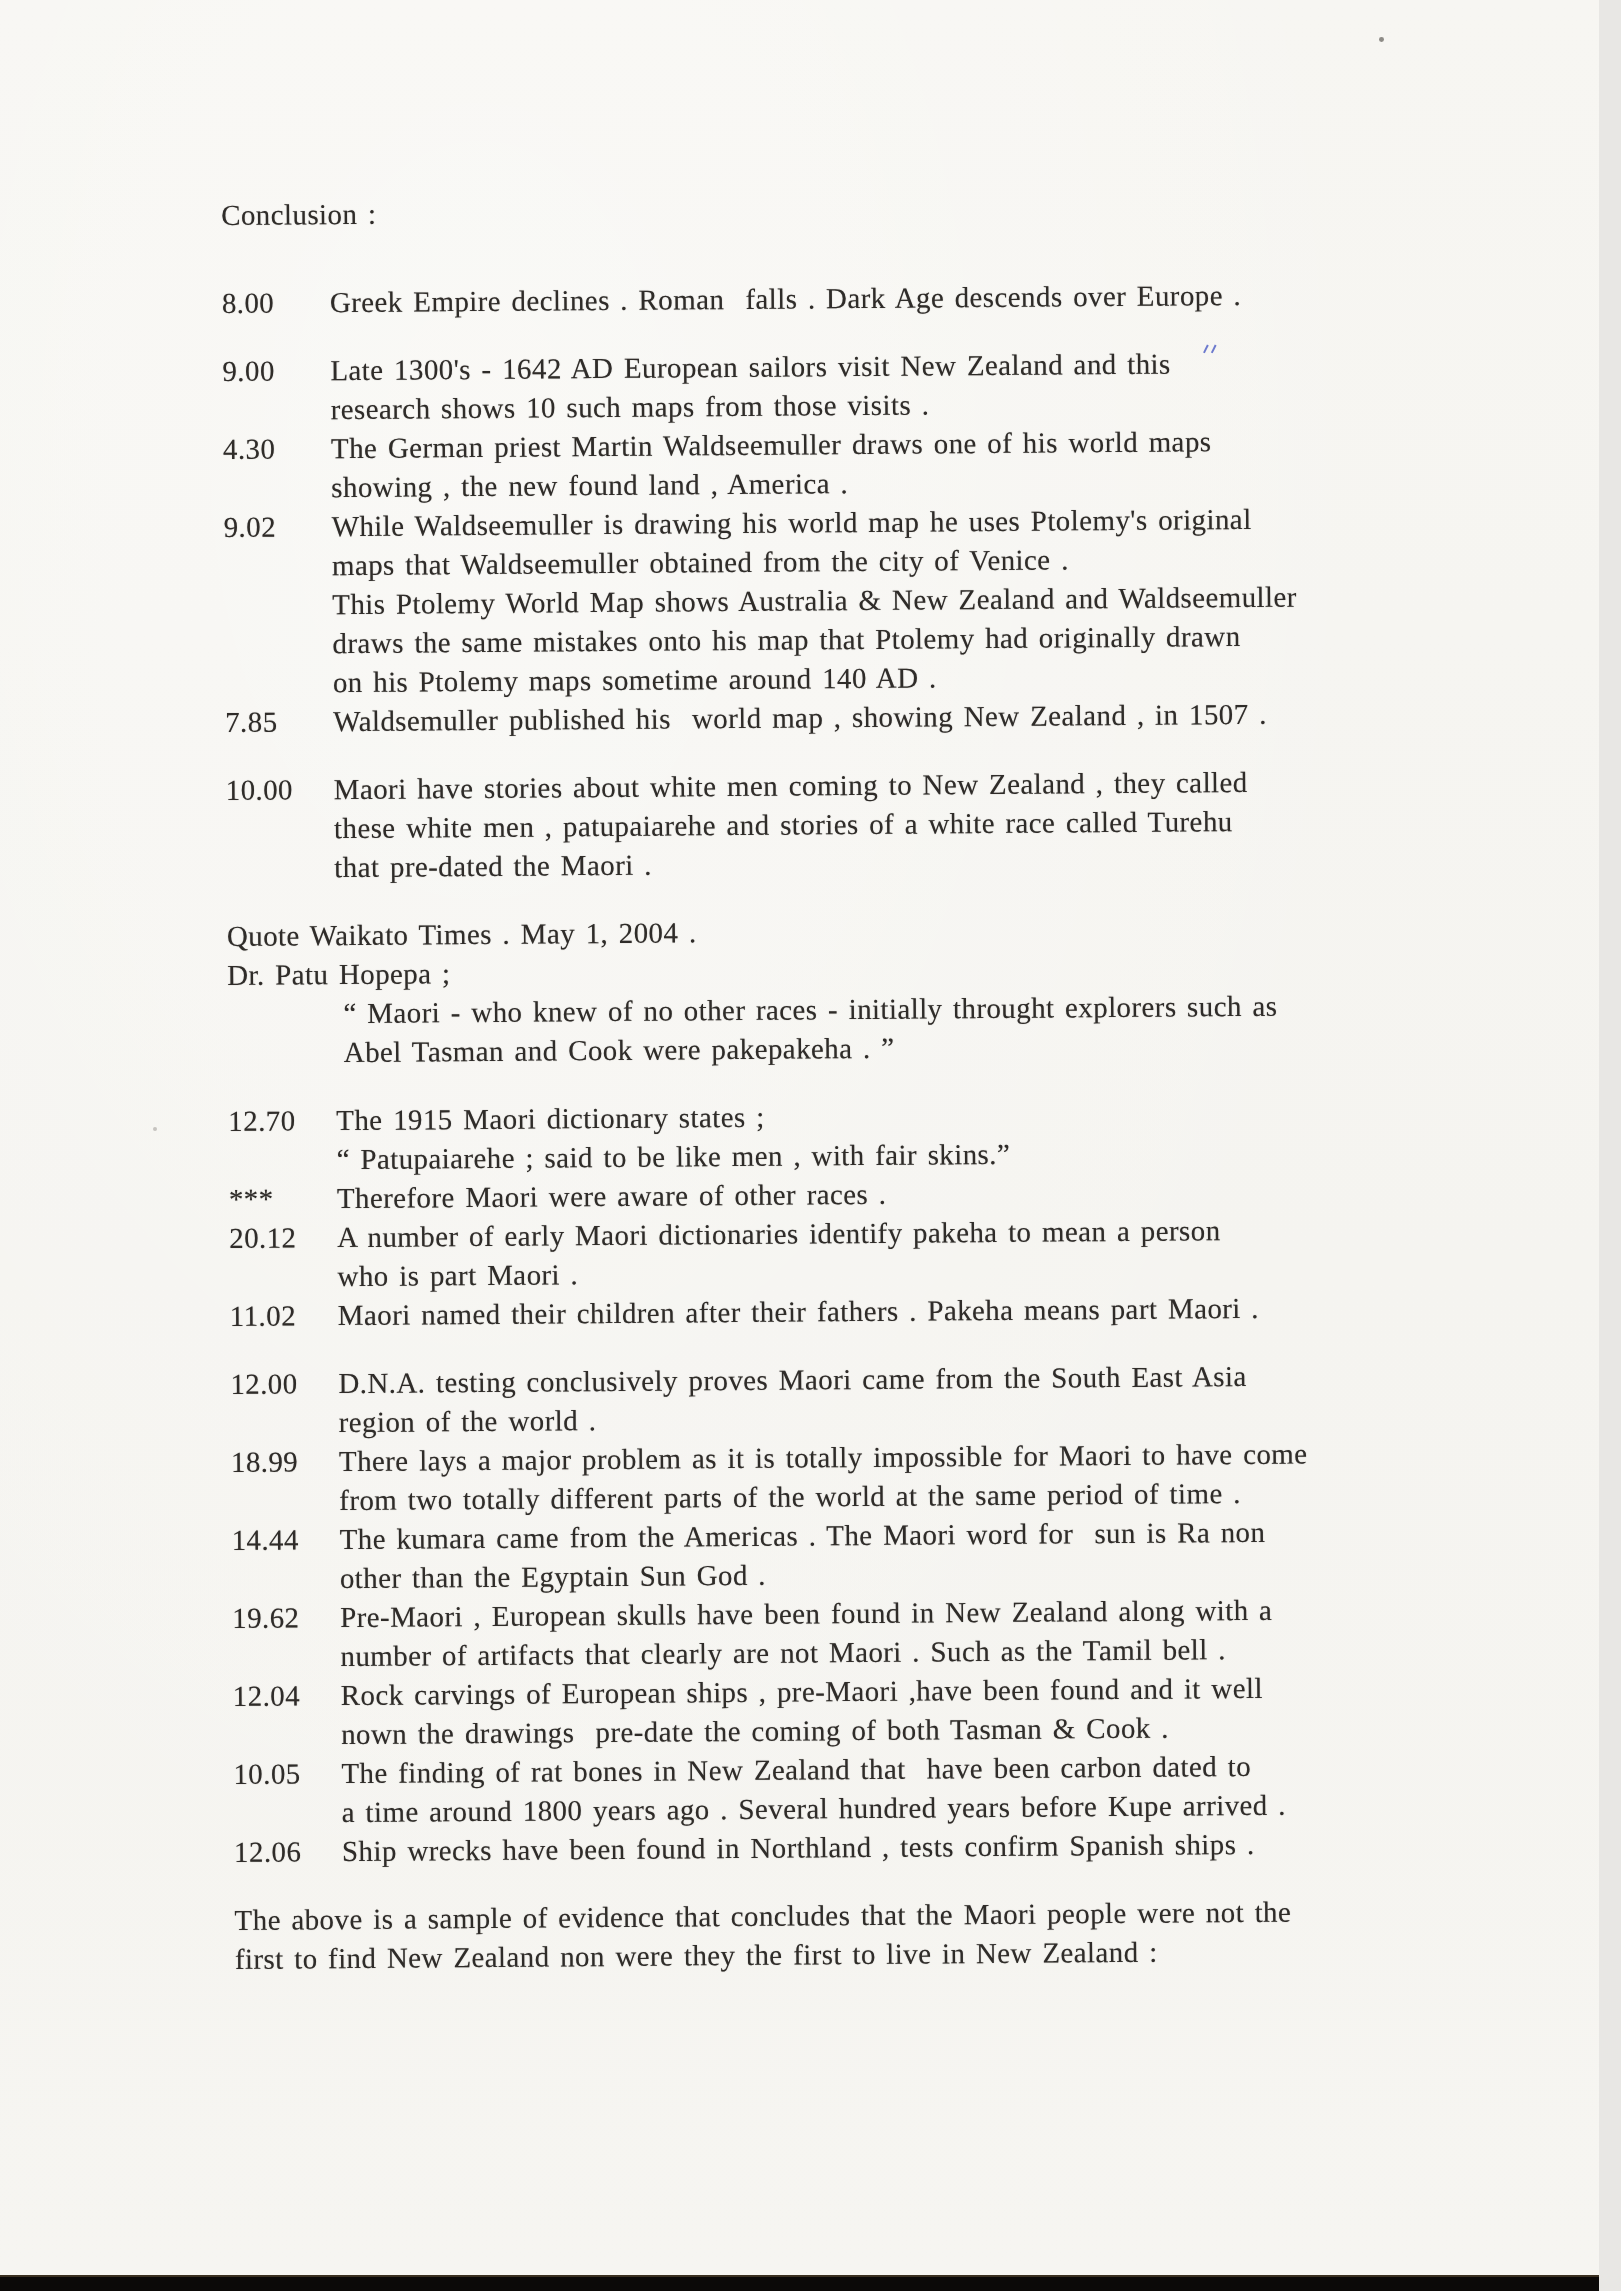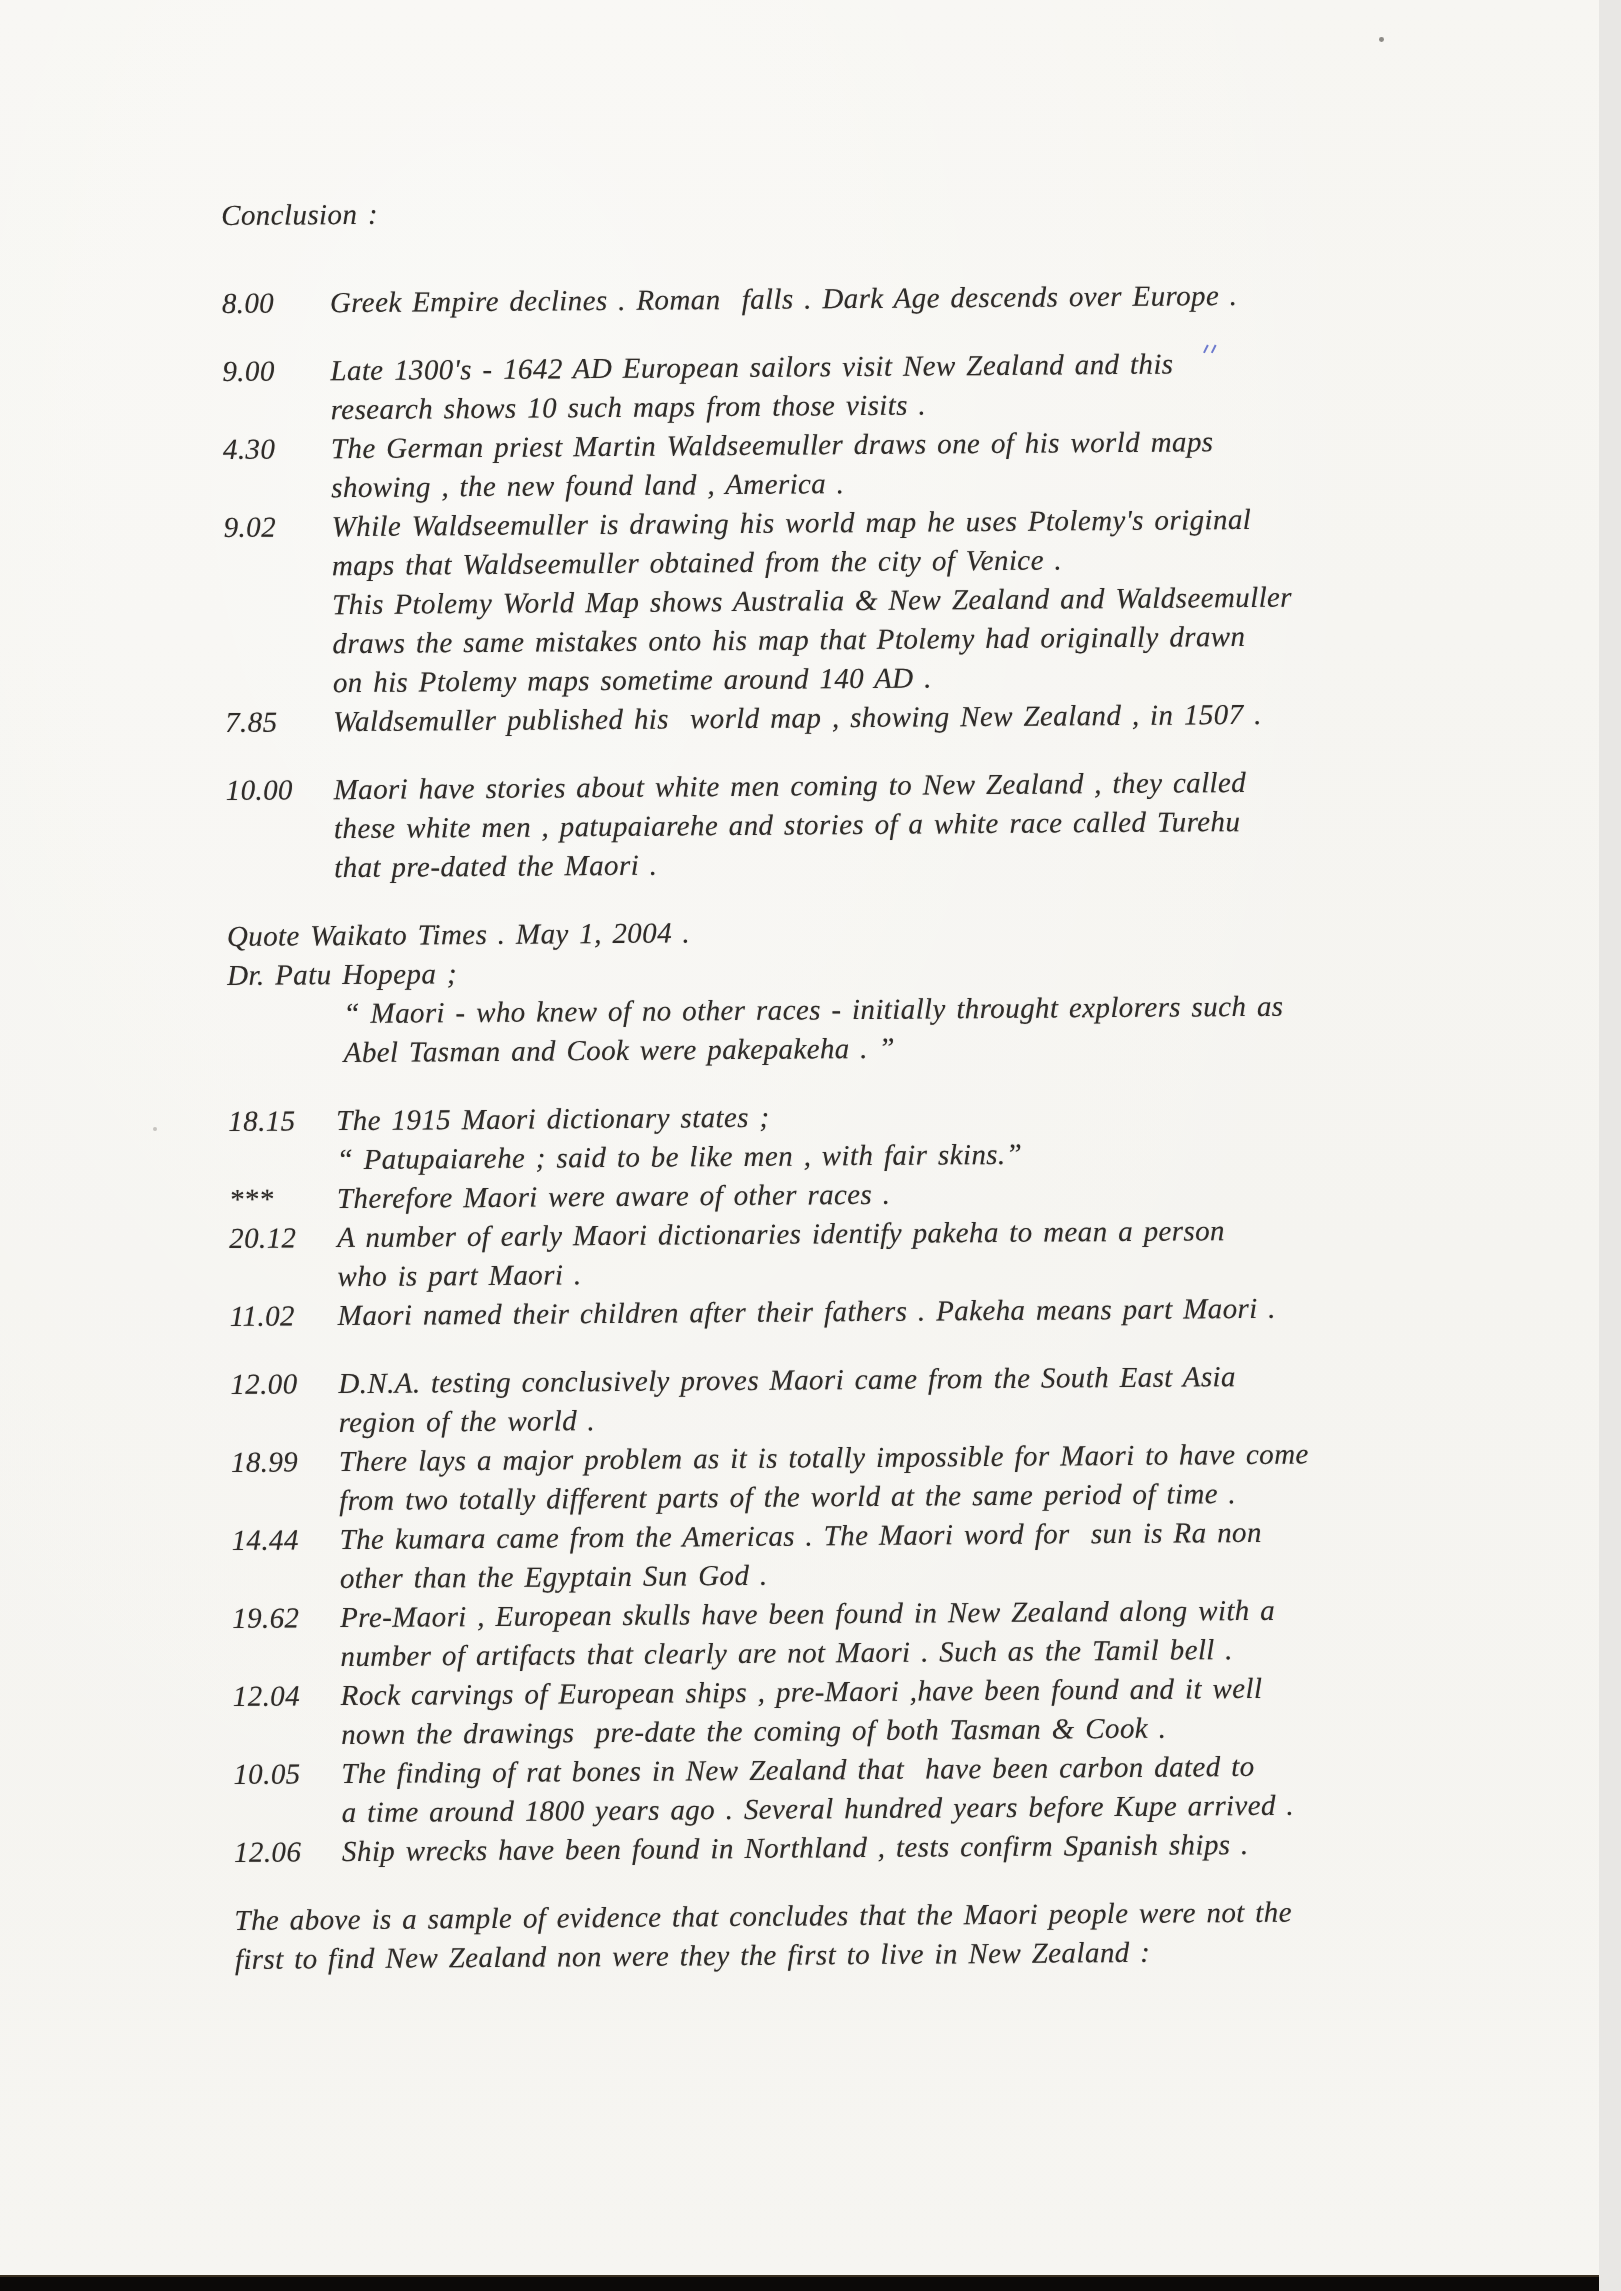--- a/index.html
+++ b/index.html
@@ -10,21 +10,20 @@
   }
   html,body{margin:0;padding:0;background:#e8e7e4;}
   .sheet{
     position:relative;
     width:1599px;height:2292px;
     background:
       radial-gradient(ellipse at 30% 20%, rgba(255,255,255,.35), rgba(255,255,255,0) 60%),
       linear-gradient(180deg, var(--paper) 0%, #f5f4f0 55%, #f6f5f1 100%);
     overflow:hidden;
     font-family:"Liberation Serif","DejaVu Serif",serif;
-    font-style:italic;
     color:var(--ink);
   }
   .content{
     position:absolute;
     left:221px;top:196px;
     width:1235px;
     transform:rotate(-0.45deg);
     transform-origin:0 0;
     font-size:29px;
     line-height:39px;
@@ -129,21 +128,21 @@
     <div class="margin-row">
       <div class="line">Dr. Patu Hopepa ;</div>
     </div>
 
     <div class="margin-row indent">
       <div class="line">“ Maori - who knew of no other races - initially throught explorers such as</div>
       <div class="line">Abel Tasman and Cook were pakepakeha . ”</div>
     </div>
 
     <div class="row gap">
-      <span class="num">18.15</span>
+      <span class="num">12.70</span>
       <div class="text">
         <div class="line">The 1915 Maori dictionary states ;</div>
         <div class="line">“ Patupaiarehe ; said to be like men , with fair skins.”</div>
       </div>
     </div>
 
     <div class="row">
       <span class="num">***</span>
       <div class="text">
         <div class="line">Therefore Maori were aware of other races .</div>

